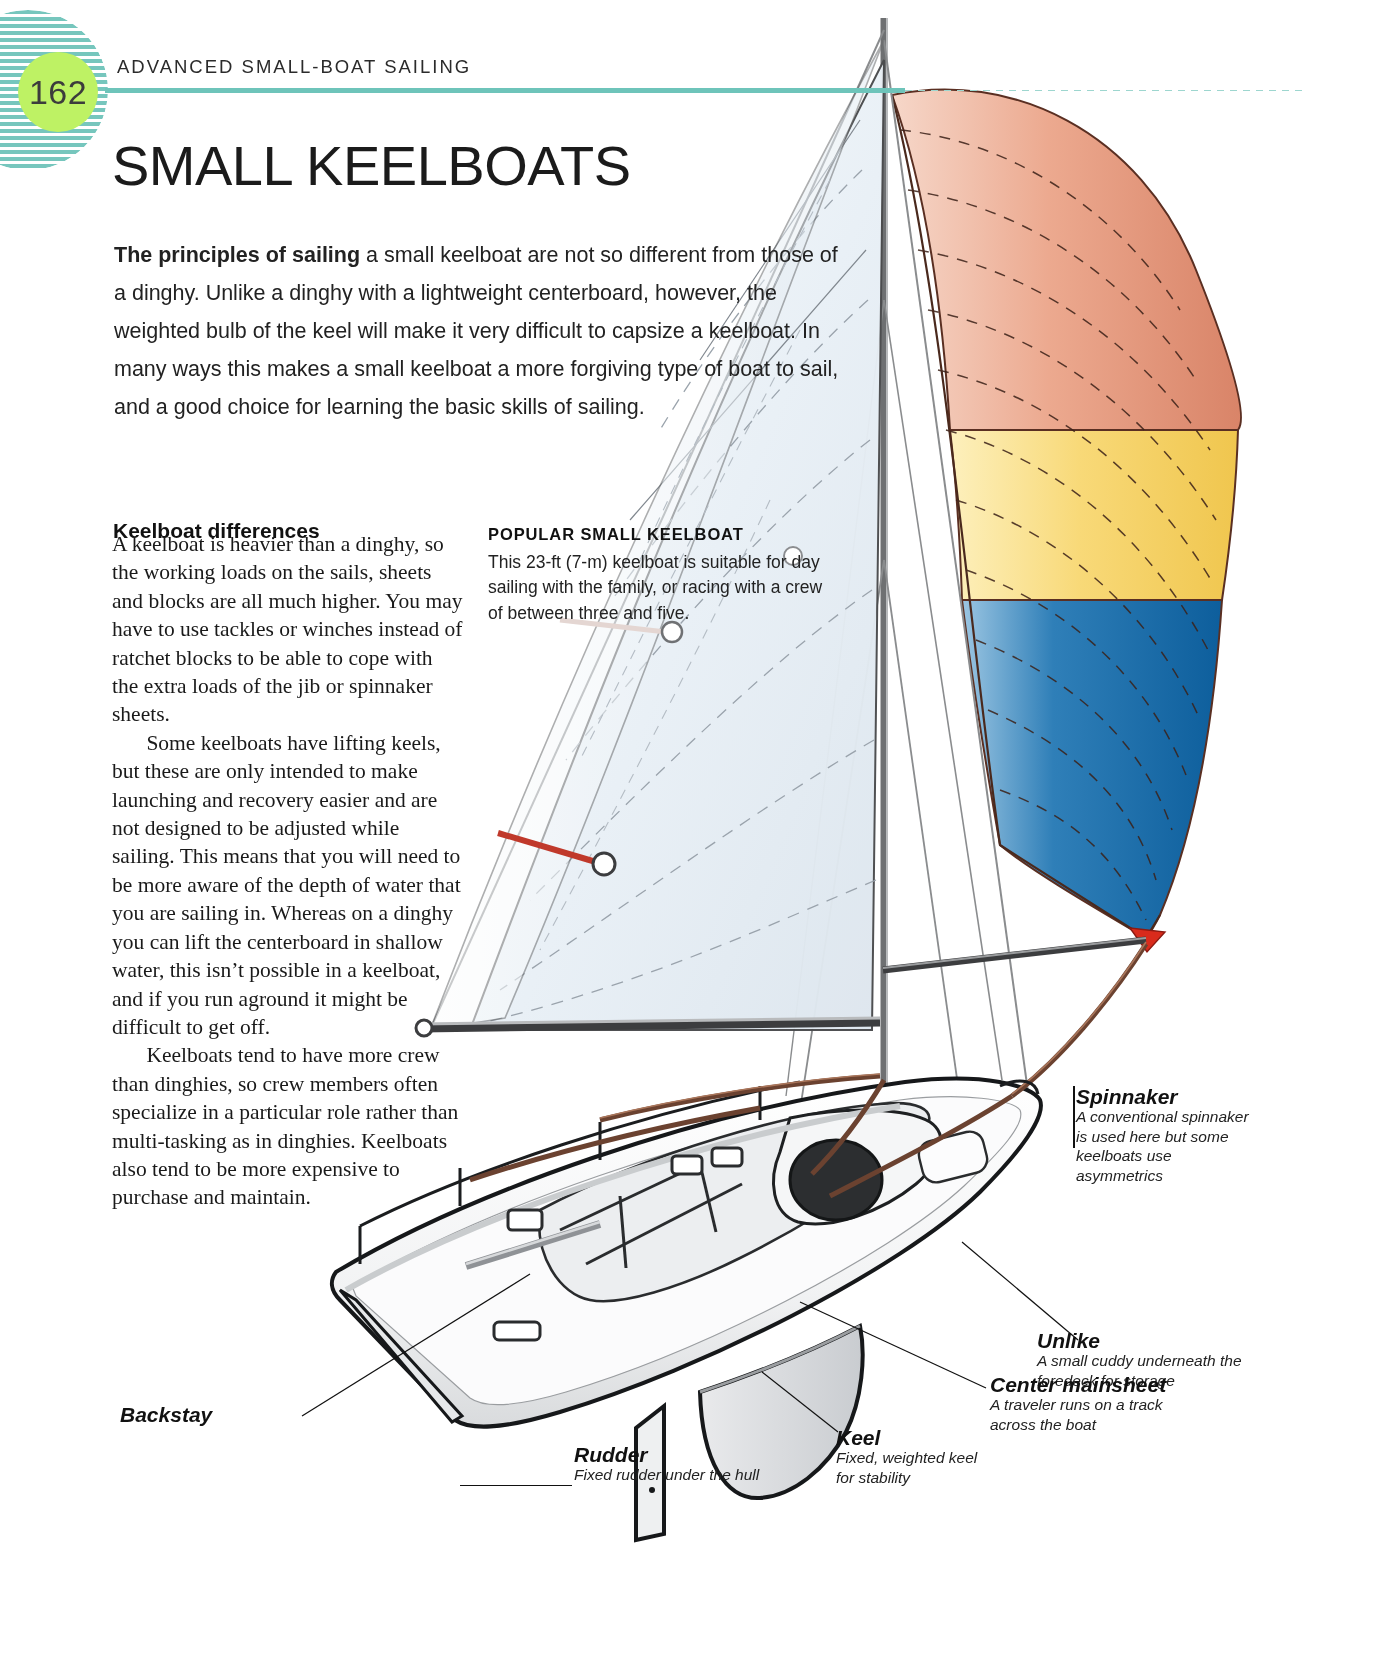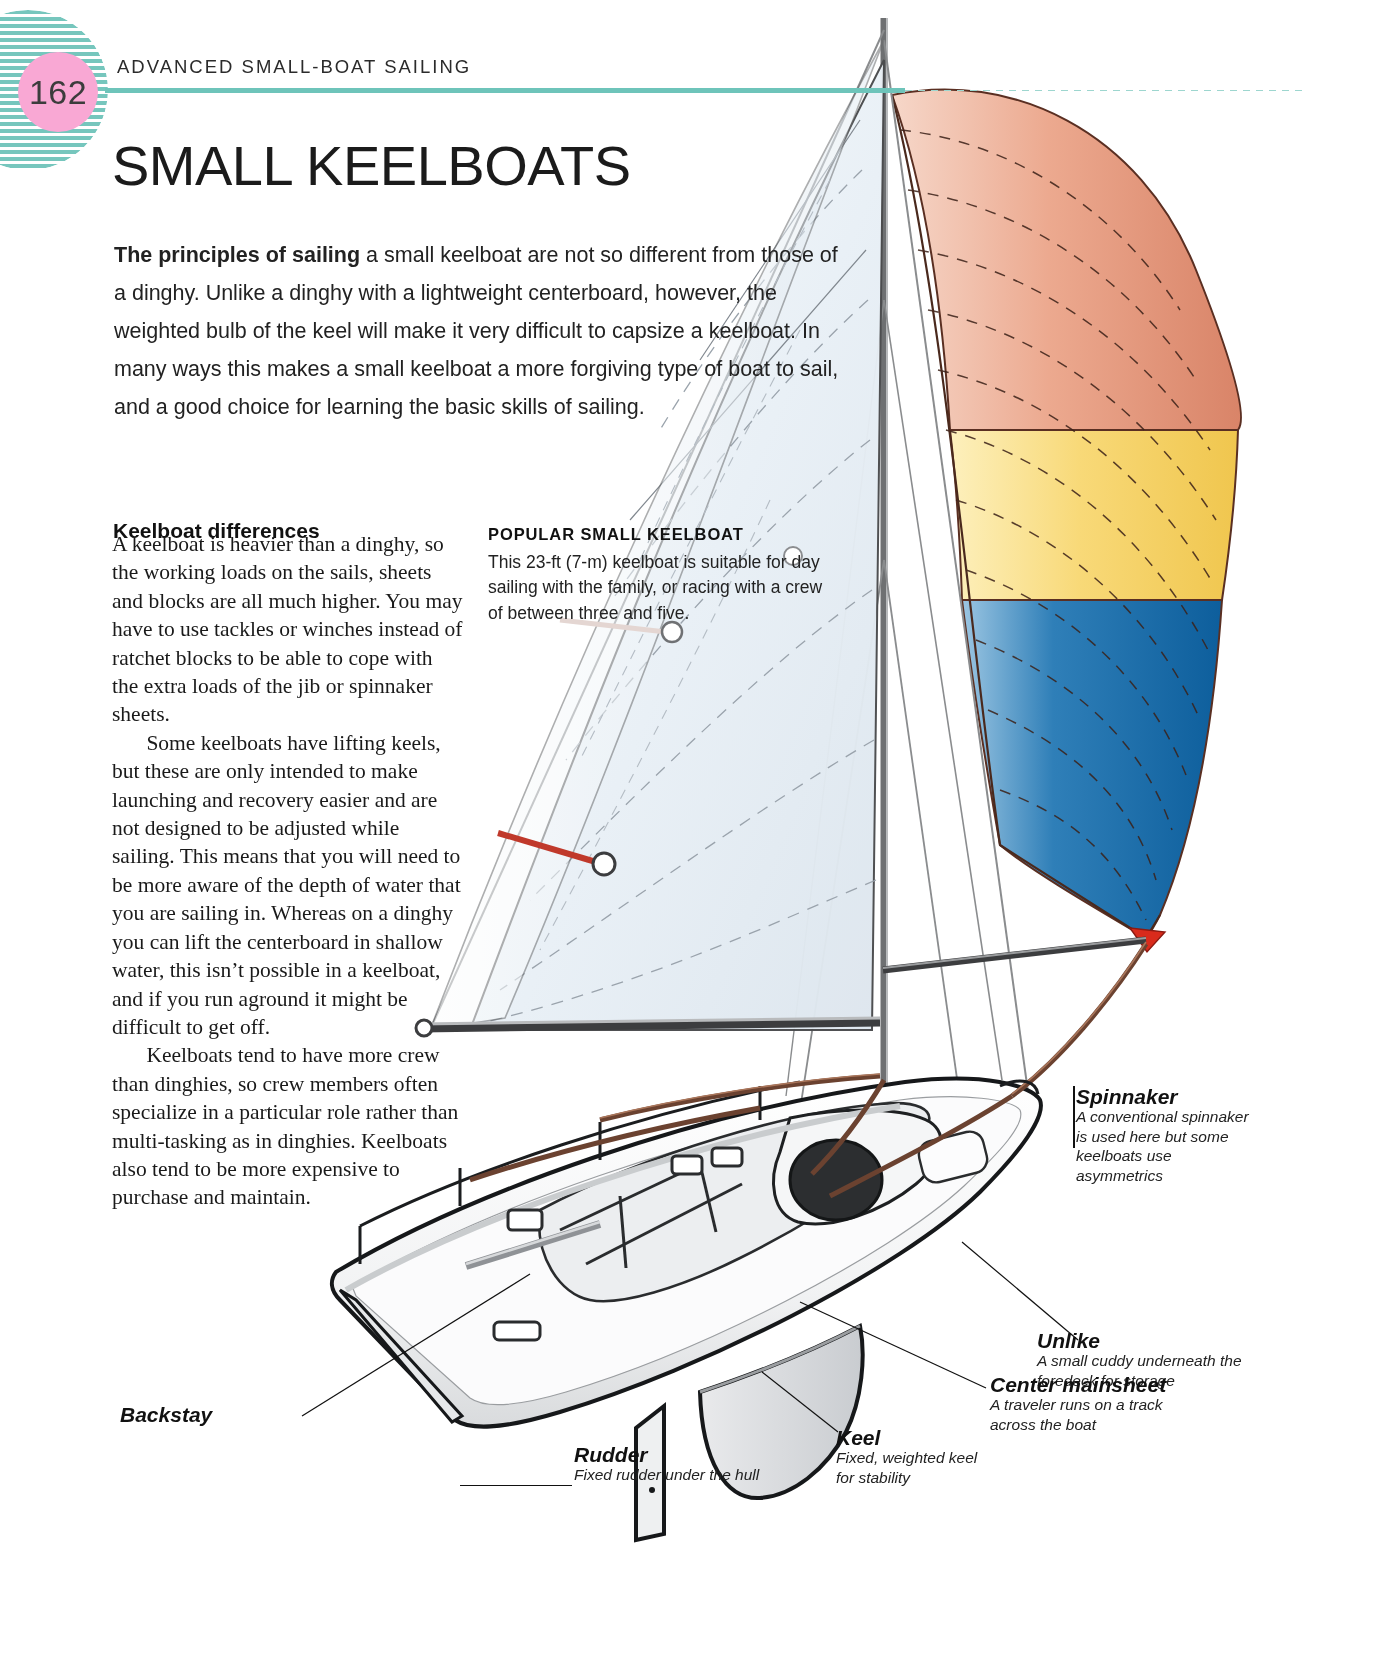--- a/index.html
+++ b/index.html
@@ -19,21 +19,21 @@
     position:absolute; left:-52px; top:10px; width:160px; height:160px;
     border-radius:50%;
     background:
       repeating-linear-gradient(to bottom,
         #76c6bd 0px, #76c6bd 4px,
         #ffffff 4px, #ffffff 7px);
     -webkit-mask-image: radial-gradient(circle at 50% 50%, #000 99%, transparent 100%);
   }
   .folio-circle {
     position:absolute; left:18px; top:52px; width:80px; height:80px;
-    border-radius:50%; background:#f9a8d4;
+    border-radius:50%; background:#bef264;
     display:flex; align-items:center; justify-content:center;
   }
   .folio-num {
     font-size:34px; color:#3c3c3c; letter-spacing:0.5px;
     font-family:"Liberation Sans", sans-serif; font-weight:300;
   }
   .running-head {
     position:absolute; left:117px; top:56px;
     font-size:18.5px; letter-spacing:2.0px; color:#2b2b2b; font-weight:400;
     white-space:nowrap;

